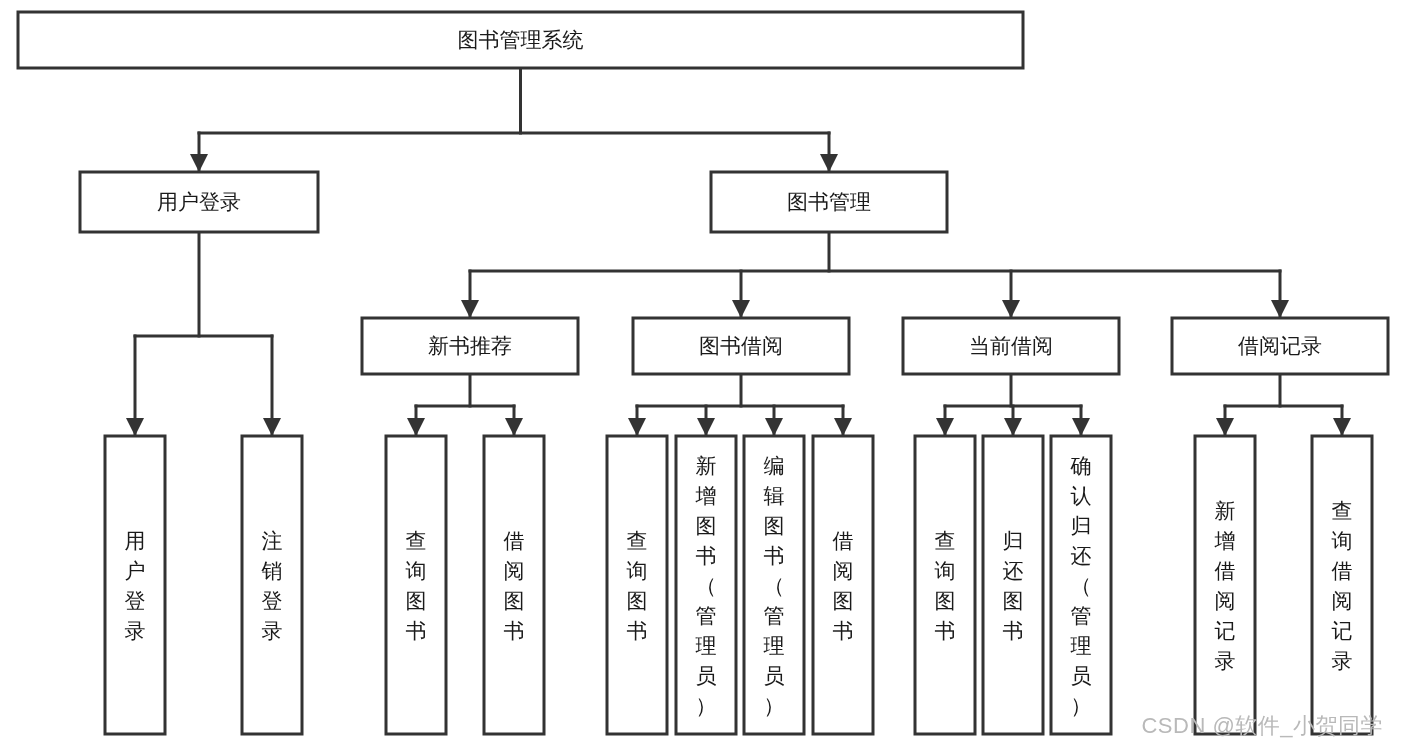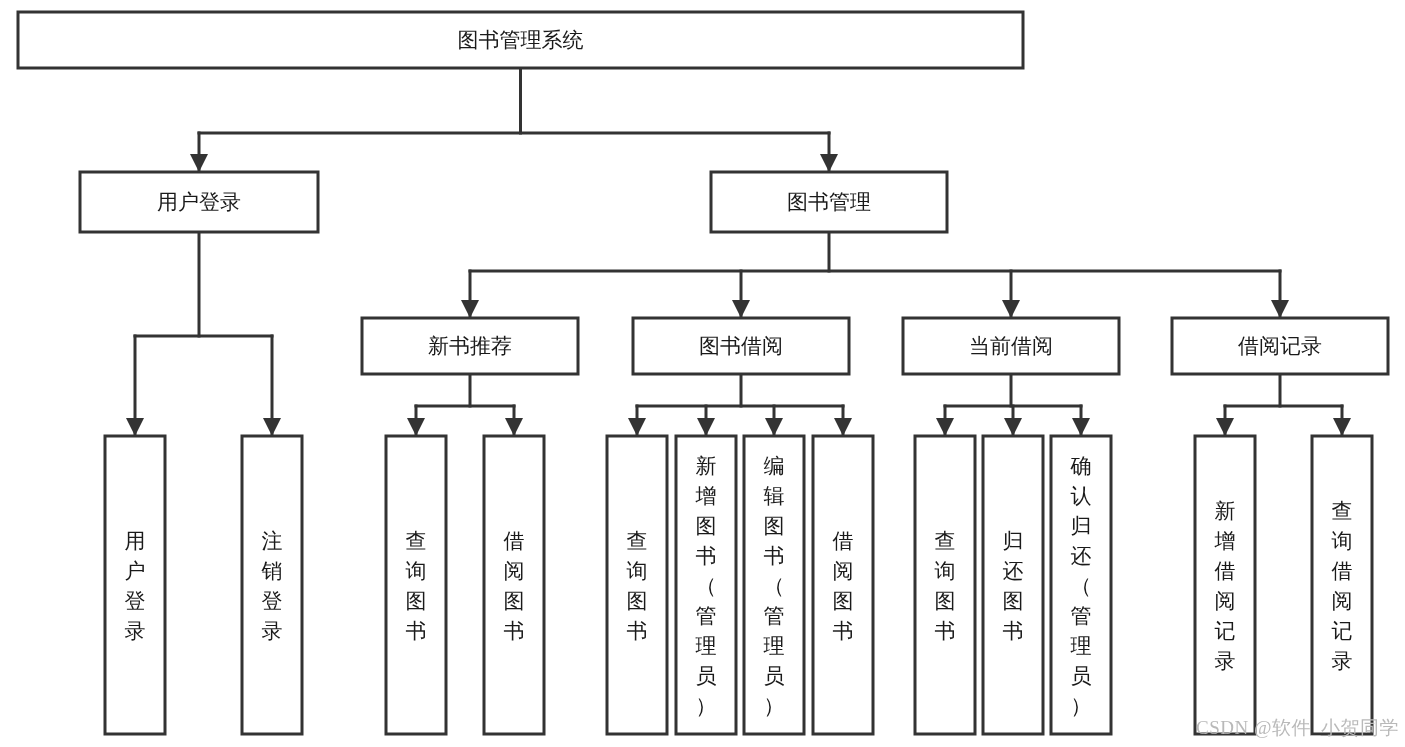--- a/index.html
+++ b/index.html
@@ -44,24 +44,24 @@
     dominant-baseline: middle;
   }
   .box-label-vertical {
     font-family: "Liberation Sans", "DejaVu Sans", sans-serif;
     font-size: 21px;
     fill: #1a1a1a;
     text-anchor: middle;
   }
   .watermark {
     position: absolute;
-    right: 6px;
+    right: 22px;
     bottom: 6px;
-    font-family: Liberation Serif, serif;
-    font-size: 19px;
+    font-family: Liberation Sans, sans-serif;
+    font-size: 22px;
     color: #b9b9b9;
     letter-spacing: 0.5px;
     white-space: nowrap;
     user-select: none;
   }
 </style>
 </head>
 <body>
 
 <svg id="diagram" viewBox="0 0 1405 747" xmlns="http://www.w3.org/2000/svg">

